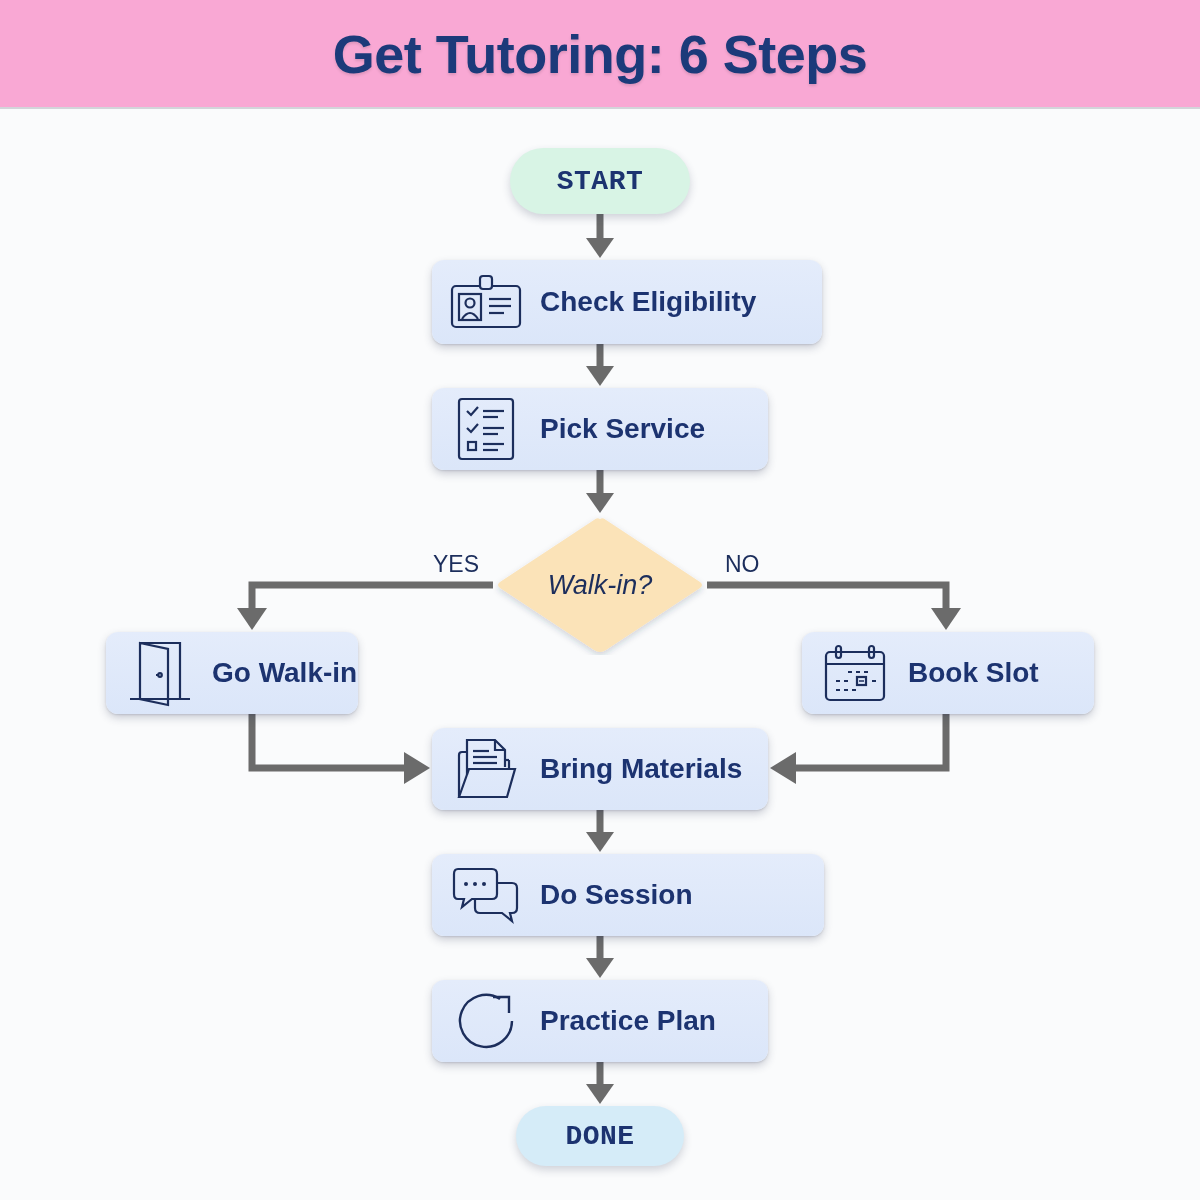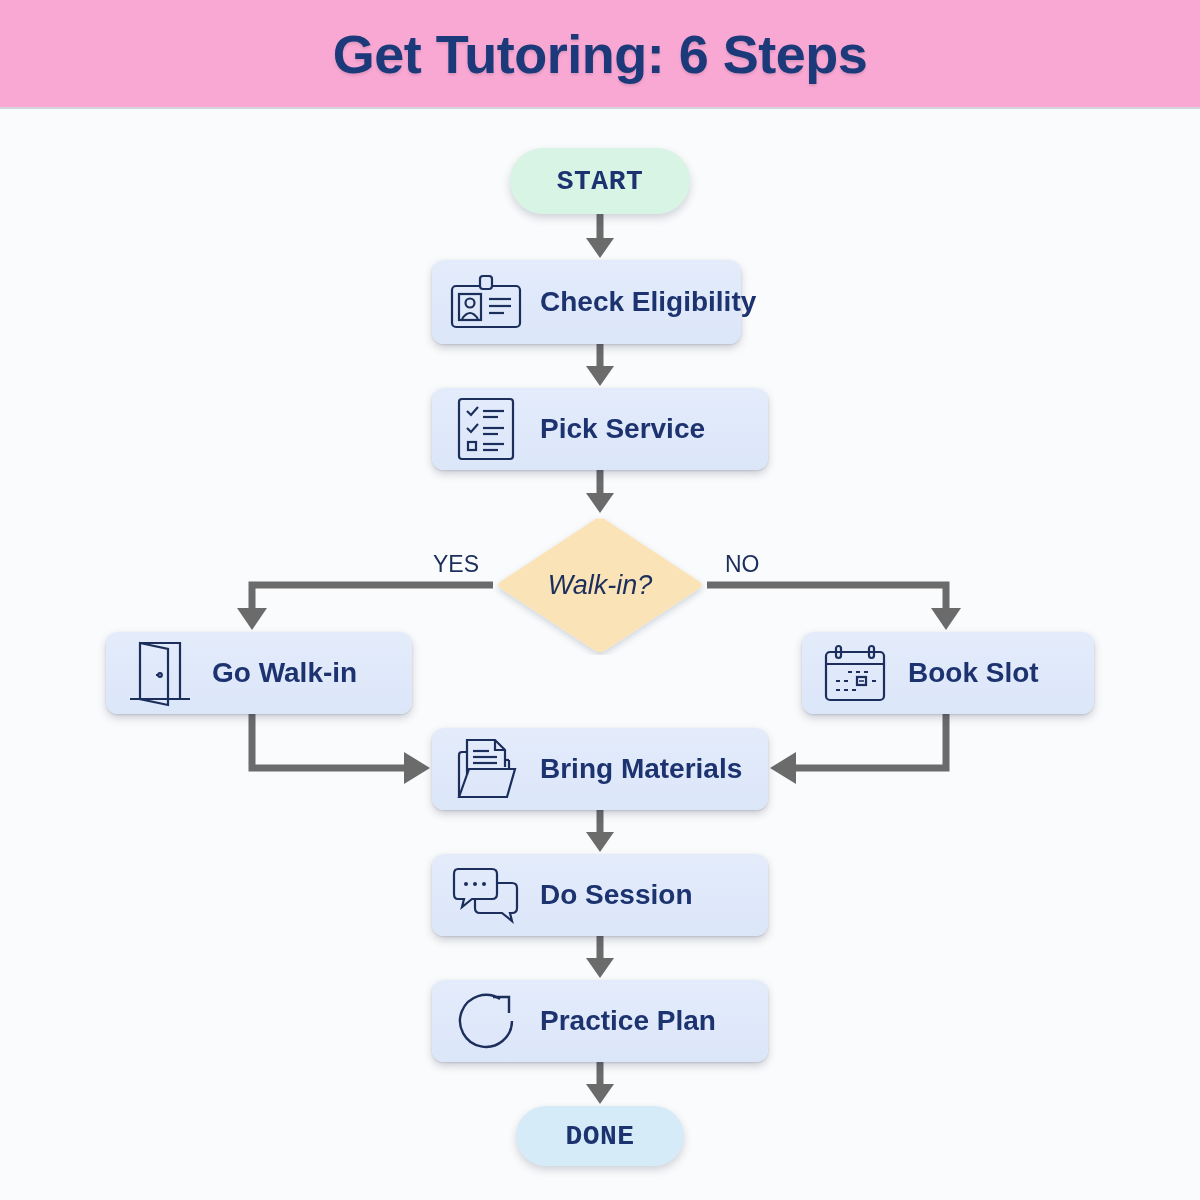--- a/index.html
+++ b/index.html
@@ -81,21 +81,21 @@
     <polygon points="586,832 614,832 600,852"></polygon>
     <polygon points="586,958 614,958 600,978"></polygon>
     <polygon points="586,1084 614,1084 600,1104"></polygon>
   </g>
 </svg>
 
 <div class="pill start">
   <span class="label">START</span>
 </div>
 
-<div class="node" style="left:432px; top:260px; width:309px; height:84px;">
+<div class="node" style="left:432px; top:260px; width:390px; height:84px;">
   <div class="icon" style="width:108px;">
     <svg width="74" height="56" viewBox="0 0 74 56" fill="none" stroke="#1c2e5c" stroke-width="2.2">
       <rect x="3" y="12" width="68" height="41" rx="4"></rect>
       <rect x="31" y="2" width="12" height="13" rx="3" fill="#dfe8fa"></rect>
       <rect x="10" y="20" width="22" height="26"></rect>
       <circle cx="21" cy="29" r="4.5"></circle>
       <path d="M13 45 q8 -12 16 0"></path>
       <line x1="40" y1="25" x2="62" y2="25"></line>
       <line x1="40" y1="32" x2="62" y2="32"></line>
       <line x1="40" y1="39" x2="55" y2="39"></line>
@@ -129,21 +129,21 @@
         <feDropShadow dx="0" dy="3" stdDeviation="3" flood-color="#283250" flood-opacity="0.2"></feDropShadow>
       </filter>
     </defs>
     <path d="M107 4 Q110 2 113 5 L207 67 Q211 70 207 73 L113 135 Q107 139 101 135 L7 73 Q3 70 7 67 L101 5 Q104 2 107 4 Z" fill="#fbe3b8" filter="url(#dshadow)"></path>
   </svg>
   <span class="label">Walk-in?</span>
 </div>
 <span class="branch-label" style="left:433px; top:551px;">YES</span>
 <span class="branch-label" style="left:725px; top:551px;">NO</span>
 
-<div class="node" style="left:106px; top:632px; width:306px; height:82px;">
+<div class="node" style="left:106px; top:632px; width:252px; height:82px;">
   <div class="icon" style="width:106px;">
     <svg width="62" height="68" viewBox="0 0 62 68" fill="none" stroke="#1c2e5c" stroke-width="2.2">
       <polyline points="12,4 52,4 52,60"></polyline>
       <line x1="2" y1="60" x2="62" y2="60"></line>
       <polygon points="12,4 40,10 40,66 12,60"></polygon>
       <circle cx="32" cy="36" r="1.8"></circle>
       <line x1="28" y1="36" x2="30" y2="36"></line>
     </svg>
   </div>
   <span class="label">Go Walk-in</span>
@@ -184,21 +184,21 @@
       <line x1="20" y1="20" x2="44" y2="20"></line>
       <line x1="20" y1="26" x2="44" y2="26"></line>
       <path d="M6 60 L16 32 L62 32 L54 60 Z"></path>
       <line x1="52" y1="23" x2="56" y2="23"></line>
       <line x1="56" y1="23" x2="56" y2="32"></line>
     </svg>
   </div>
   <span class="label">Bring Materials</span>
 </div>
 
-<div class="node" style="left:432px; top:854px; width:336px; height:82px;">
+<div class="node" style="left:432px; top:854px; width:392px; height:82px;">
   <div class="icon" style="width:108px;">
     <svg width="68" height="58" viewBox="0 0 68 58" fill="none" stroke="#1c2e5c" stroke-width="2.2">
       <path d="M6 3 L40 3 Q45 3 45 8 L45 28 Q45 33 40 33 L20 33 L10 41 L12 33 L6 33 Q2 33 2 28 L2 8 Q2 3 6 3 Z"></path>
       <circle cx="14" cy="18" r="2" fill="#1c2e5c" stroke="none"></circle>
       <circle cx="23" cy="18" r="2" fill="#1c2e5c" stroke="none"></circle>
       <circle cx="32" cy="18" r="2" fill="#1c2e5c" stroke="none"></circle>
       <path d="M45 17 L60 17 Q65 17 65 22 L65 42 Q65 47 60 47 L58 47 L60 55 L50 47 L28 47 Q23 47 23 42 L23 33"></path>
     </svg>
   </div>
   <span class="label">Do Session</span>

